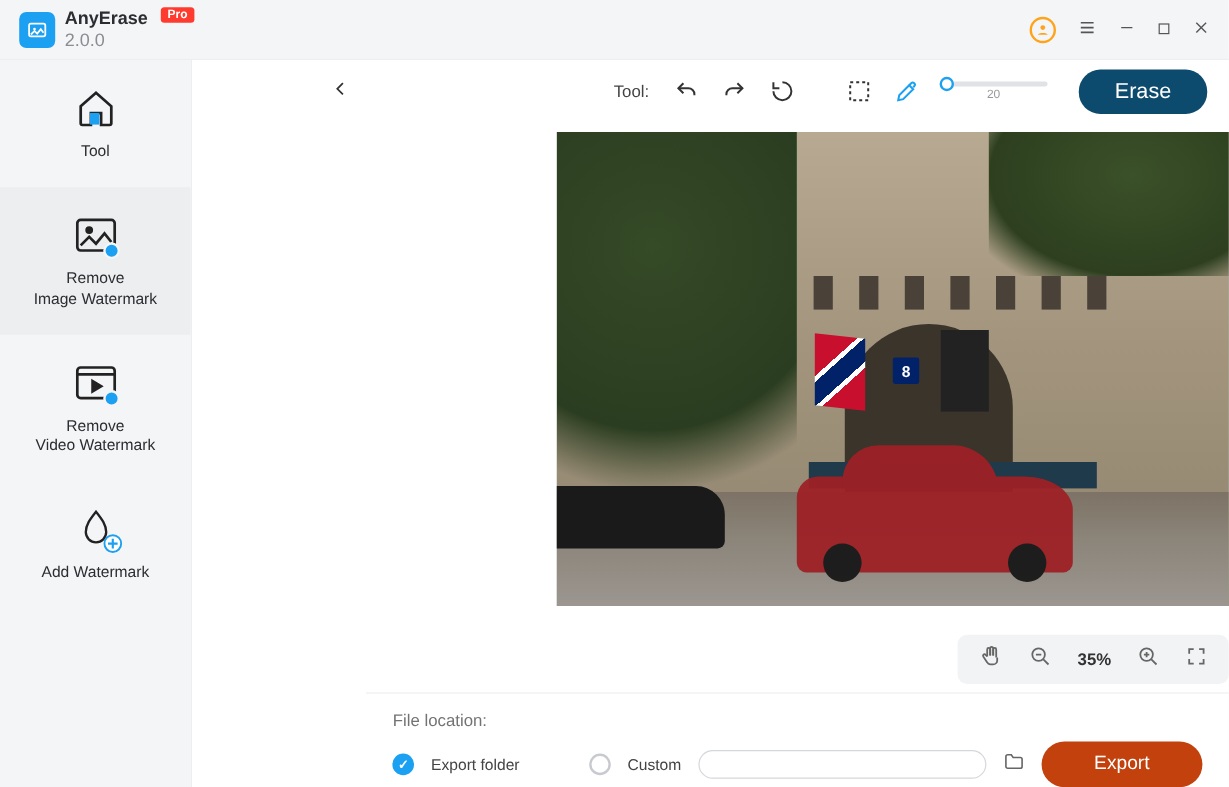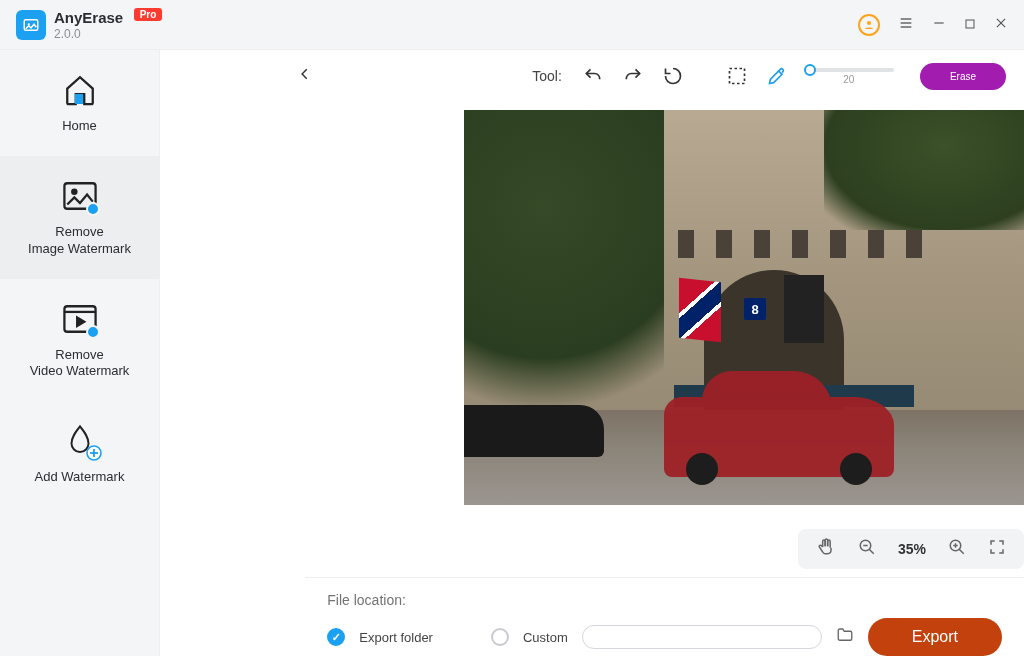--- a/index.html
+++ b/index.html
@@ -1,21 +1,21 @@
 <!DOCTYPE html>
 <html><head>
 <meta charset="utf-8">
 <style>
 * { margin: 0; padding: 0; box-sizing: border-box; font-family: -apple-system, BlinkMacSystemFont, "Segoe UI", Arial, sans-serif; }
 body { width: 1024px; height: 656px; background: #fff; overflow: hidden; display: flex; flex-direction: column; }
 
 .titlebar { height: 50px; display: flex; align-items: center; padding: 0 16px; background: #f4f5f7; border-bottom: 1px solid #eceef0; }
 .app-logo { width: 30px; height: 30px; background: #1ca0f2; border-radius: 6px; display:flex;align-items:center;justify-content:center; margin-right:8px;}
 .app-title { font-size: 15px; font-weight: 600; color: #2b2d31; }
-.app-ver { font-size: 12px; color: #8a8d92; }
+.app-ver { font-size: 15px; color: #8a8d92; }
 .badge-pro { background:#ff3b30; color:#fff; font-size:10px; font-weight:700; padding:1px 6px; border-radius:3px; margin-left:6px; vertical-align: top;}
 .titlebar-spacer { flex:1; }
 .title-controls { display:flex; align-items:center; gap:18px; }
 .win-ctrl { color:#555; font-size:14px; cursor:pointer; }
 
 .main { flex:1; display:flex; background:#f4f5f7; }
 .sidebar { width:159px; display:flex; flex-direction:column; background:#f4f5f7; }
 .side-item { display:flex; flex-direction:column; align-items:center; justify-content:center; padding:22px 6px; cursor:pointer; text-align:center;}
 .side-item.active { background:#eceef0; }
 .side-icon { width:36px; height:36px; margin-bottom:10px; display:flex;align-items:center;justify-content:center; position:relative;}
@@ -25,21 +25,21 @@
 .workspace { flex:1; background:#fff; display:flex; flex-direction:column; border-left:1px solid #eceef0;align-items:flex-end;}
 .toolbar { height:52px; display:flex; align-items:center; padding:0 18px 0 18px; gap:10px;}
 .back-btn { width:24px;}
 .tool-label { font-size:14px; color:#444; margin-left: 200px; margin-right:6px;}
 .tool-ico { width:30px;height:30px;display:flex;align-items:center;justify-content:center;cursor:pointer;}
 .tool-ico.brush svg path { stroke:#1ca0f2; }
 .slider-wrap { display:flex; flex-direction:column; align-items:center; margin:0 6px 0 2px;}
 .slider { width:90px;height:4px;background:#e0e2e5;border-radius:2px;position:relative;}
 .slider-thumb { position:absolute; left:0; top:-4px; width:12px;height:12px;border-radius:50%;background:#fff;border:2px solid #1ca0f2;}
 .slider-val { font-size:10px;color:#999;margin-top:2px;}
-.erase-btn { background:#a21caf; color:#fff; border:none; padding:8px 30px; border-radius:18px; font-size:10px; cursor:pointer; margin-left:10px;}
+.erase-btn { background:#0c4a6e; color:#fff; border:none; padding:8px 30px; border-radius:18px; font-size:18px; cursor:pointer; margin-left:10px;}
 
 .canvas-area { flex:1; display:flex; align-items:flex-start; justify-content:center; padding:8px 0 10px 0;}
 .image-canvas { width:560px; height:395px; background:#7a8270; position:relative; overflow:hidden;}
 
 .building { position:absolute; left:0;right:0;top:0;bottom:0; background:linear-gradient(180deg,#b8aa92 0%,#a3957d 45%,#8e836e 100%);}
 .arch { position:absolute; left:240px; top:160px; width:140px; height:160px; background:#3a342b; border-radius:70px 70px 0 0;}
 .win-row { position:absolute; left:100px; right:30px; top:120px; height:28px; display:flex; gap:22px;}
 .win-row .w { width:16px; background:#4a4238;}
 .tree { position:absolute; left:0; top:0; width:200px; height:320px; background:radial-gradient(circle at 40% 30%, #354a27 0%, #2b3d20 60%, transparent 80%);}
 .tree2 { position:absolute; right:-40px; top:-20px; width:240px; height:140px; background:radial-gradient(ellipse at 50% 40%, #3b5129 0%, #2d3f1f 70%, transparent 90%);}
@@ -125,21 +125,21 @@
   <div class="sidebar">
     <div class="side-item">
       <div class="side-icon">
         <svg width="34" height="34" viewBox="0 0 24 24" fill="none" stroke="#222" stroke-width="1.6">
             <path d="M3 11l9-8 9 8v10a1 1 0 01-1 1h-5v-7h-6v7H4a1 1 0 01-1-1V11z"></path>
           </svg>
         <svg style="position:absolute;bottom:4px;left:13px" width="8" height="10">
             <rect width="8" height="10" fill="#1ca0f2"></rect>
           </svg>
       </div>
-      <span class="lbl">Home</span>
+      <span class="lbl">Tool</span>
     </div>
     <div class="side-item active">
       <div class="side-icon">
         <svg width="34" height="30" viewBox="0 0 24 20" fill="none" stroke="#222" stroke-width="1.6">
             <rect x="1" y="1" width="22" height="18" rx="2"></rect>
             <circle cx="8" cy="7" r="1.5" fill="#222"></circle>
             <path d="M3 16l5-5 4 4 5-6 4 5"></path>
           </svg>
         <div class="accent-dot"></div>
       </div>

